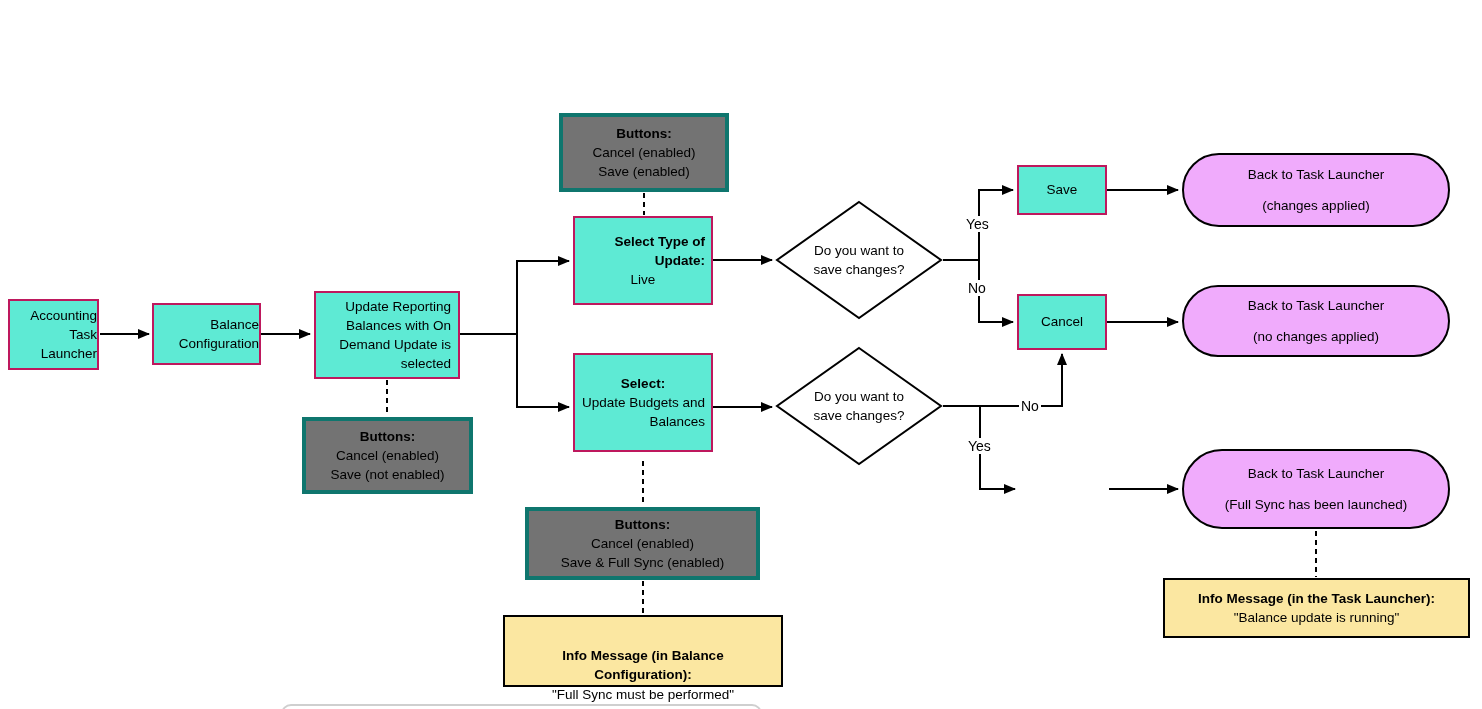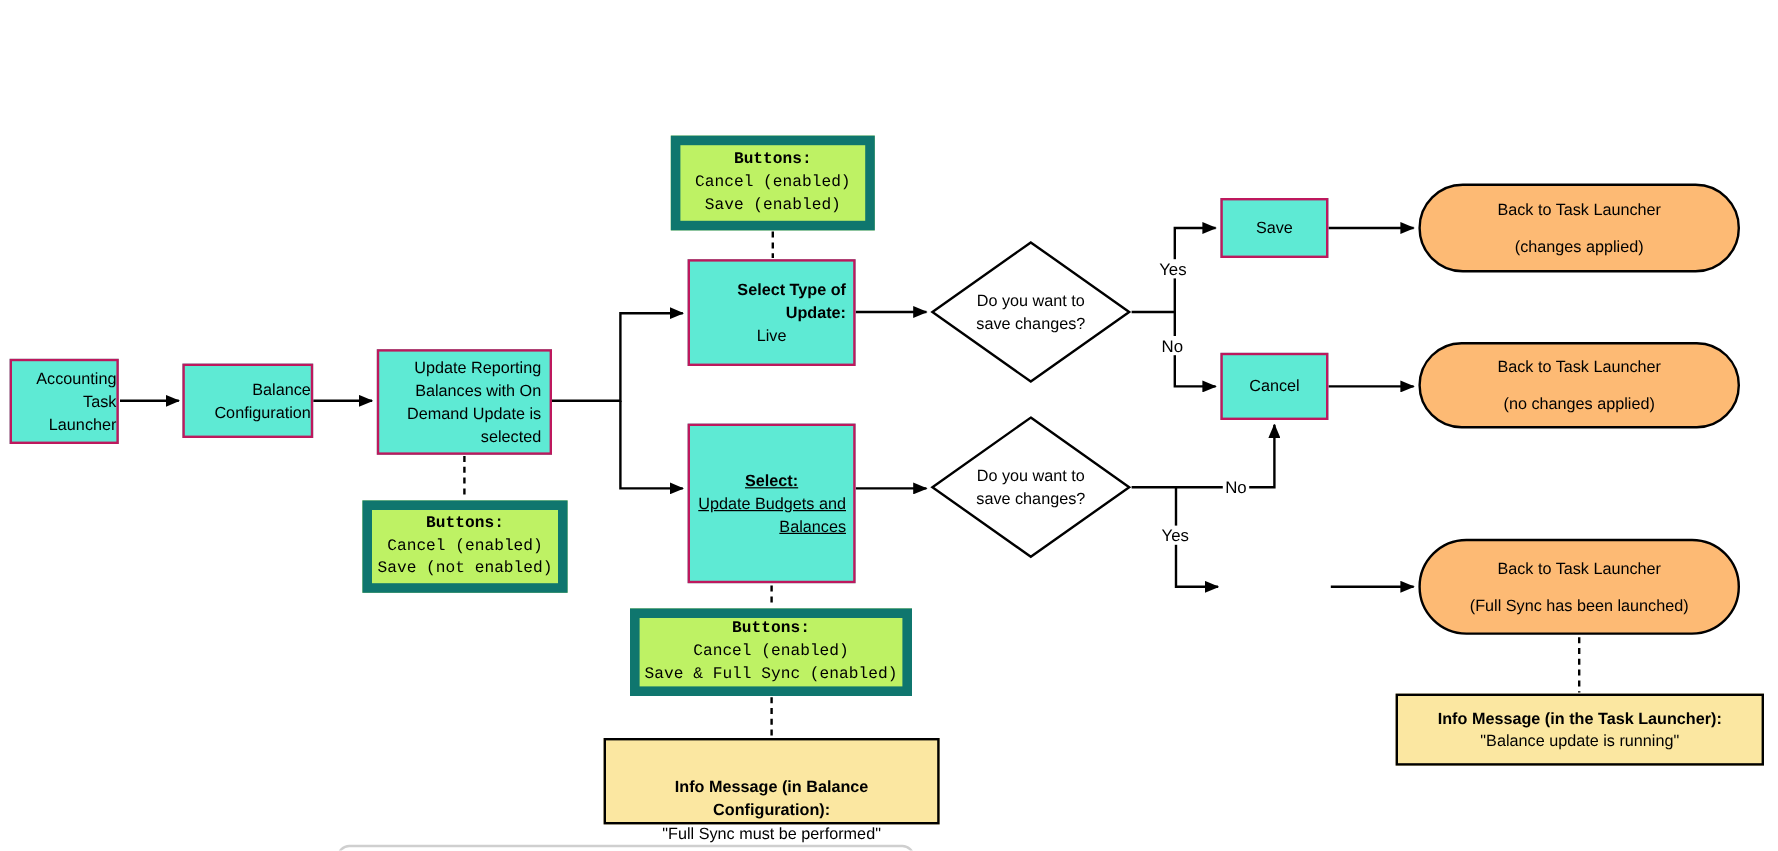--- a/index.html
+++ b/index.html
@@ -2,23 +2,23 @@
 <html><head>
 <meta charset="utf-8">
 <style>
   html,body{margin:0;padding:0;background:#fff;}
   .canvas{position:relative;width:1482px;height:709px;background:#ffffff;overflow:hidden;
           font-family:"Liberation Sans", sans-serif;color:#000;}
   .wires{position:absolute;left:0;top:0;}
   .node{position:absolute;display:flex;flex-direction:column;align-items:center;justify-content:center;
         text-align:center;font-size:13.5px;line-height:1.42;box-sizing:border-box;}
   .process{background:#5eead4;border:2px solid #be185d;text-align:right;}
-  .note{background:#bef264;border:8px solid #0f766e;font-family:Liberation Mono, monospace;}
+  .note{background:#737373;border:4px solid #0f766e;}
   .info{background:#fbe7a1;border:2px solid #000;}
-  .terminal{background:#fdba74;border:2px solid #000;border-radius:40px;gap:12px;}
+  .terminal{background:#f0abfc;border:2px solid #000;border-radius:40px;gap:12px;}
   .diamond{background:transparent;border:none;}
   .diamond>svg{position:absolute;left:0;top:0;}
   .diamond .dtext{position:relative;width:118px;}
   .nt{font-weight:bold;}
   .t-narrow{max-width:220px;margin-top:48px;}
   .edge-label{position:absolute;background:#ffffff;font-size:14px;padding:0 2px;line-height:16px;}
   .ghost{position:absolute;left:281px;top:704px;width:481px;height:26px;box-sizing:border-box;
          border:2px solid #cfcfcf;border-radius:10px;background:#fff;}
 </style>
 </head>
@@ -84,21 +84,21 @@
     <div class="nt">Buttons:</div>
     <div>Cancel (enabled)</div>
     <div>Save &amp; Full Sync (enabled)</div>
   </div>
 
   <div class="node process" style="left:573px;top:216px;width:140px;height:89px;padding:0 6px;">
     <div class="nt">Select Type of Update:</div>
     <div>Live</div>
   </div>
 
-  <div class="node process" style="left:573px;top:353px;width:140px;height:133px;padding:0 6px;text-decoration:underline;">
+  <div class="node process" style="left:573px;top:353px;width:140px;height:99px;padding:0 6px;">
     <div class="nt">Select:</div>
     <div>Update Budgets and Balances</div>
   </div>
 
   <div class="node diamond" style="left:775px;top:200px;width:168px;height:120px;">
     <svg width="168" height="120" viewBox="0 0 168 120">
       <polygon points="84,2 166,60 84,118 2,60" fill="#ffffff" stroke="#000" stroke-width="2"></polygon>
     </svg>
     <div class="dtext">Do you want to save changes?</div>
   </div>

